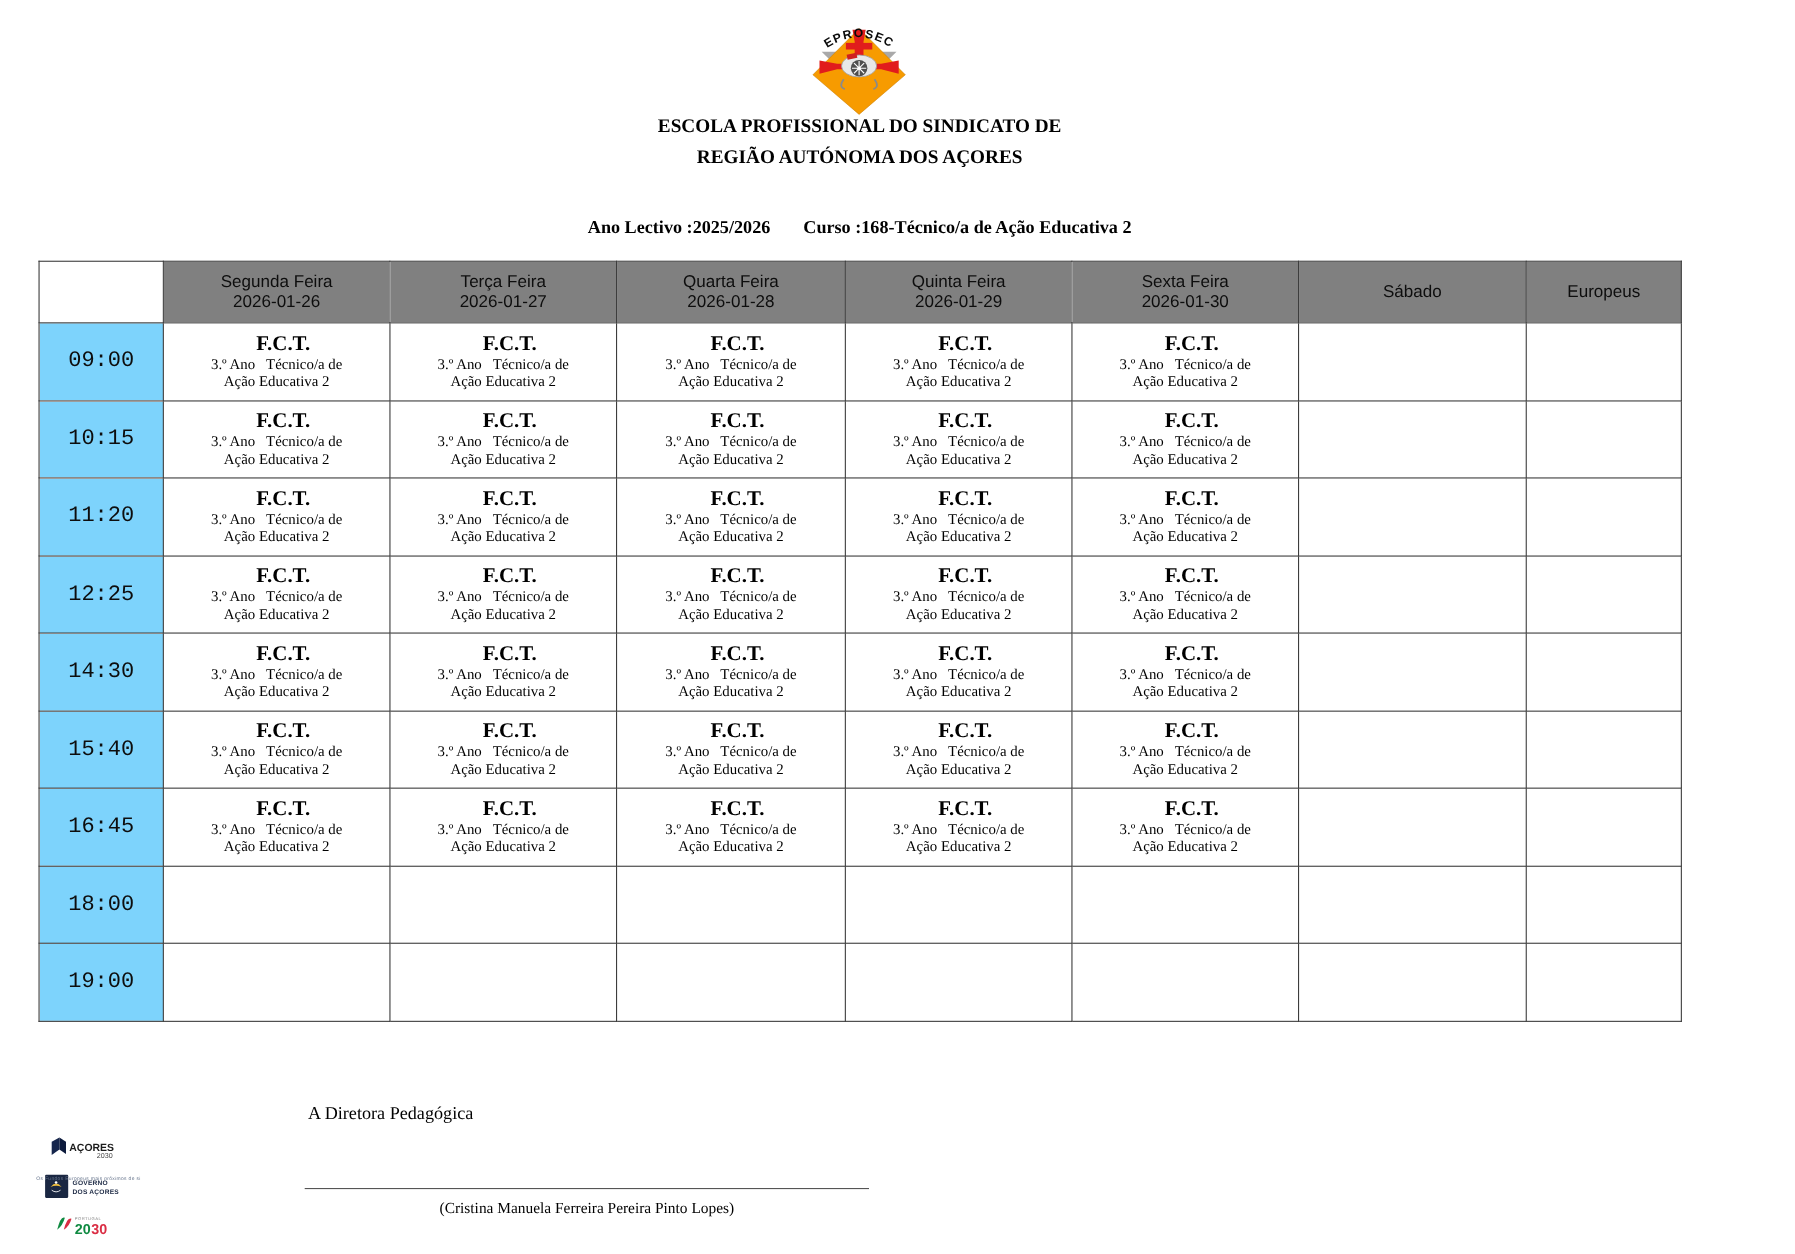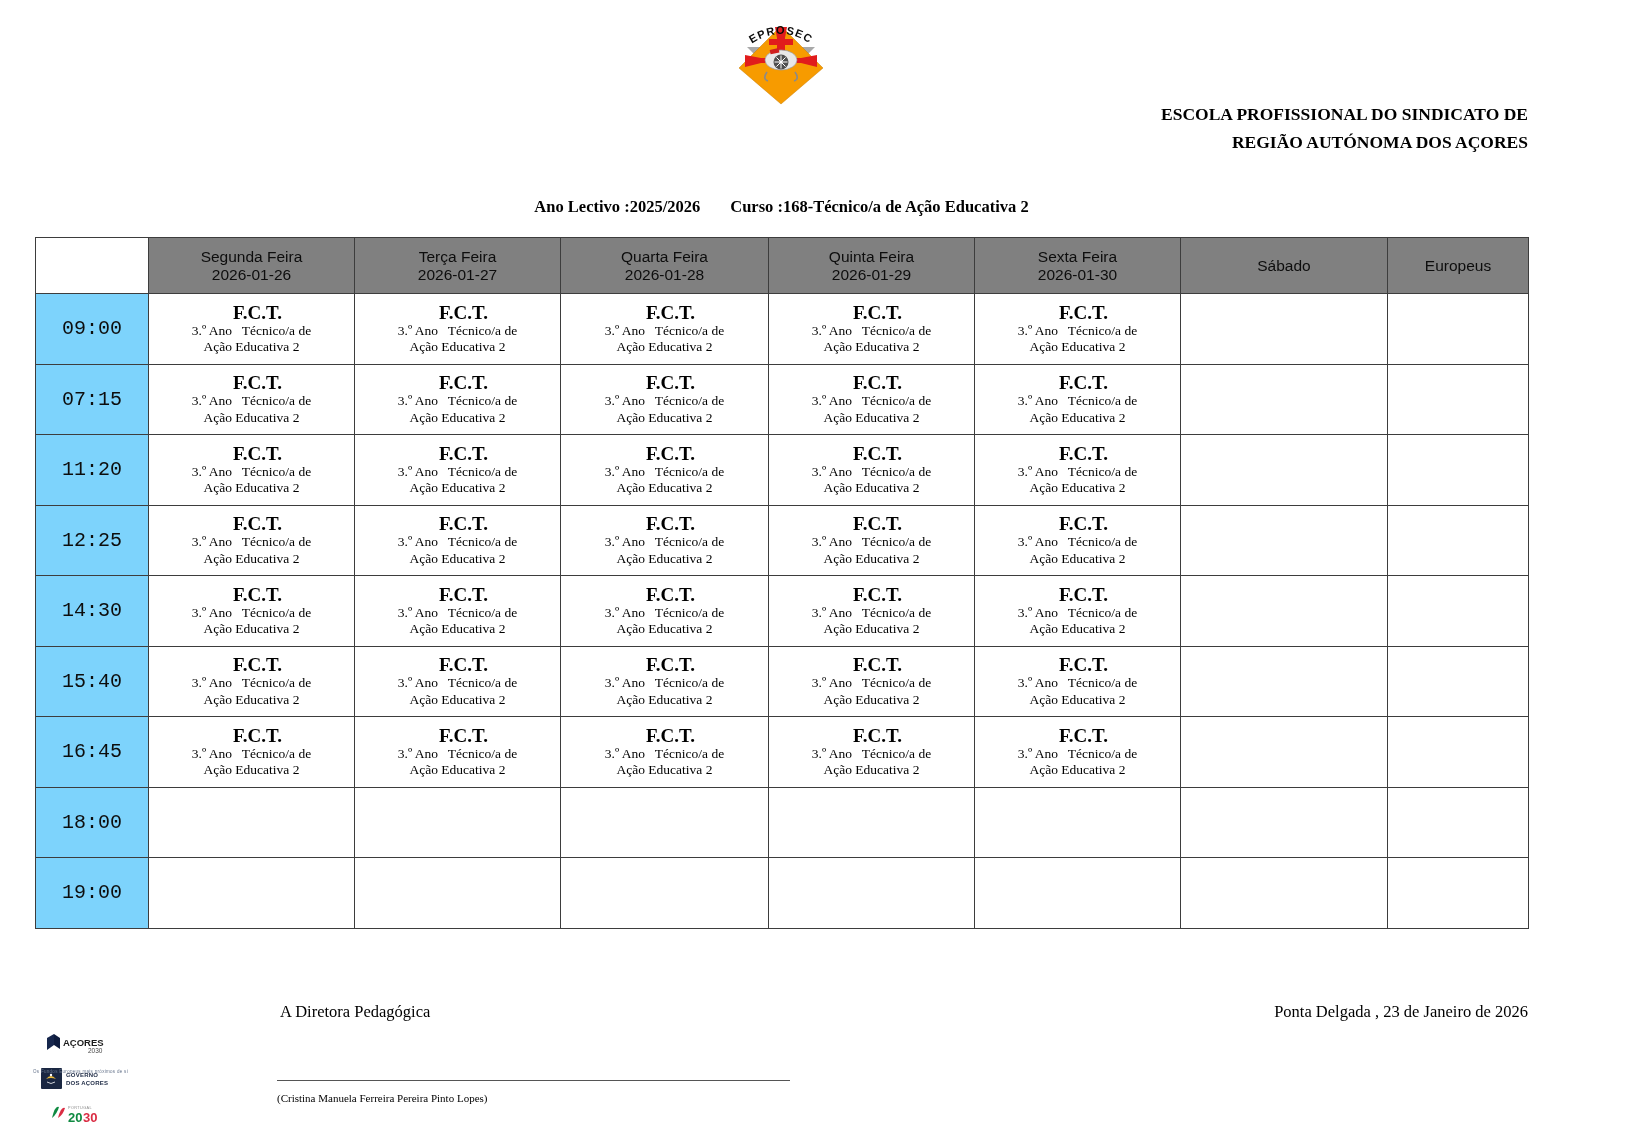--- a/index.html
+++ b/index.html
@@ -1,21 +1,21 @@
 <!DOCTYPE html>
 <html><head>
 <meta charset="utf-8">
 <style>
   html,body{margin:0;padding:0;background:#fff;}
   .page{position:relative;width:1632px;height:1140px;background:#ffffff;
         font-family:"Liberation Serif",serif;color:#000;overflow:hidden;}
 
   
   .crest{position:absolute;left:734px;top:14px;}
-  .school-title{position:absolute;left:35px;top:101px;width:1493px;text-align:right;
+  .school-title{position:absolute;left:35px;top:101px;width:1493px;text-align:center;
         font-weight:bold;font-size:17.5px;line-height:27.5px;color:#000;}
   .course-line{position:absolute;left:35px;top:197px;width:1493px;text-align:center;
         font-weight:bold;font-size:16.5px;color:#000;}
   .course-line .course-label{margin-left:30px;font-family:Liberation Serif, serif;}
 
   
   table.timetable{position:absolute;left:35px;top:237px;width:1493px;
         border-collapse:collapse;table-layout:fixed;}
   table.timetable td{border:1px solid #3d3d3d;padding:0;margin:0;
         text-align:center;vertical-align:middle;overflow:hidden;}
@@ -30,21 +30,21 @@
   .lesson-subject{font-weight:bold;font-size:19px;line-height:21px;margin-left:12px;}
   .lesson-detail{font-size:13.5px;line-height:16.5px;white-space:pre;}
 
   
   .footer-director{position:absolute;left:280px;top:1002px;font-size:16.5px;}
   .footer-place{position:absolute;left:35px;top:1002px;width:1493px;text-align:right;font-size:16.5px;}
   .partner-logos{position:absolute;left:31px;top:1032px;display:flex;align-items:center;gap:11px;flex-direction:column;}
   .eu-tagline{position:absolute;left:33px;top:1069px;font-family:"Liberation Sans",sans-serif;
         font-size:4.5px;letter-spacing:.3px;color:#66748c;}
   .signature-line{position:absolute;left:277px;top:1080px;width:513px;border-top:1px solid #555;height:0;}
-  .signature-name{position:absolute;left:277px;top:1092px;width:513px;font-size:11px;}
+  .signature-name{position:absolute;left:277px;top:1092px;width:513px;text-align:center;font-size:14px;}
 
   svg text{font-family:"Liberation Sans",sans-serif;}
 </style>
 </head>
 <body>
 
 <div class="page">
 
   <svg class="crest" width="94" height="92" viewBox="0 0 94 92">
     <defs>
@@ -154,21 +154,21 @@
           </td>
           <td class="lesson-cell">
             <div class="lesson-subject">F.C.T.</div>
             <div class="lesson-detail">3.º Ano   Técnico/a de</div>
             <div class="lesson-detail">Ação Educativa 2</div>
           </td>
           <td class="empty-cell"></td>
           <td class="empty-cell"></td>
         </tr>
         <tr class="data-row">
-          <td class="time-cell">07:15</td>
+          <td class="time-cell">10:15</td>
           <td class="lesson-cell">
             <div class="lesson-subject">F.C.T.</div>
             <div class="lesson-detail">3.º Ano   Técnico/a de</div>
             <div class="lesson-detail">Ação Educativa 2</div>
           </td>
           <td class="lesson-cell">
             <div class="lesson-subject">F.C.T.</div>
             <div class="lesson-detail">3.º Ano   Técnico/a de</div>
             <div class="lesson-detail">Ação Educativa 2</div>
           </td>
@@ -357,21 +357,20 @@
           <td class="empty-cell"></td>
           <td class="empty-cell"></td>
           <td class="empty-cell"></td>
           <td class="empty-cell"></td>
           <td class="empty-cell"></td>
         </tr>
       </tbody>
   </table>
 
   <div class="footer-director">A Diretora Pedagógica</div>
-  <div class="footer-place">Ponta Delgada , 23 de Janeiro de 2026</div>
 
   <div class="partner-logos">
     <svg width="66" height="24" viewBox="0 0 66 24">
       <polygon points="3,6 10,2 10,13 3,18" fill="#16264c"></polygon>
       <polygon points="10,2 16,6 16,17 10,13" fill="#0d1b3d"></polygon>
       <text x="19" y="14" font-size="9.5" font-weight="bold" fill="#1c1c1c">AÇORES</text>
       <text x="44" y="21" font-size="6.5" fill="#454545">2030</text>
     </svg>
     <svg width="74" height="24" viewBox="0 0 74 24">
       <rect x="1" y="1" width="21" height="21" rx="1" fill="#1a2742"></rect>

